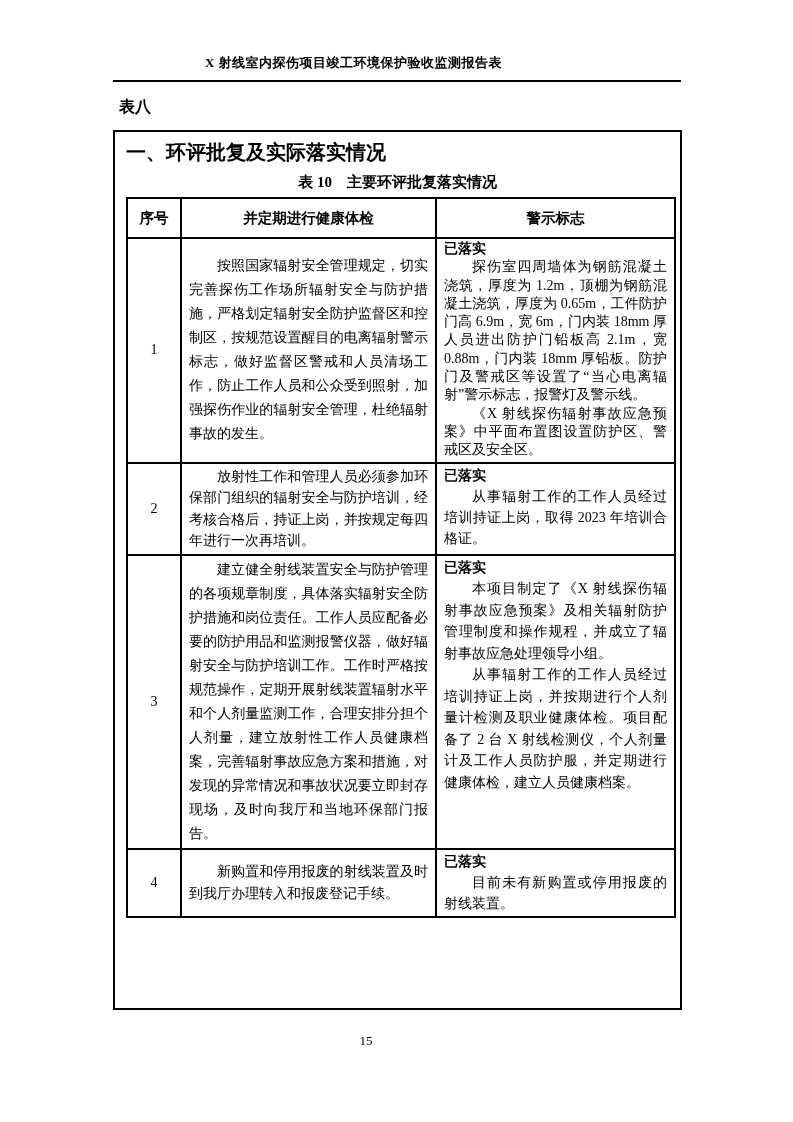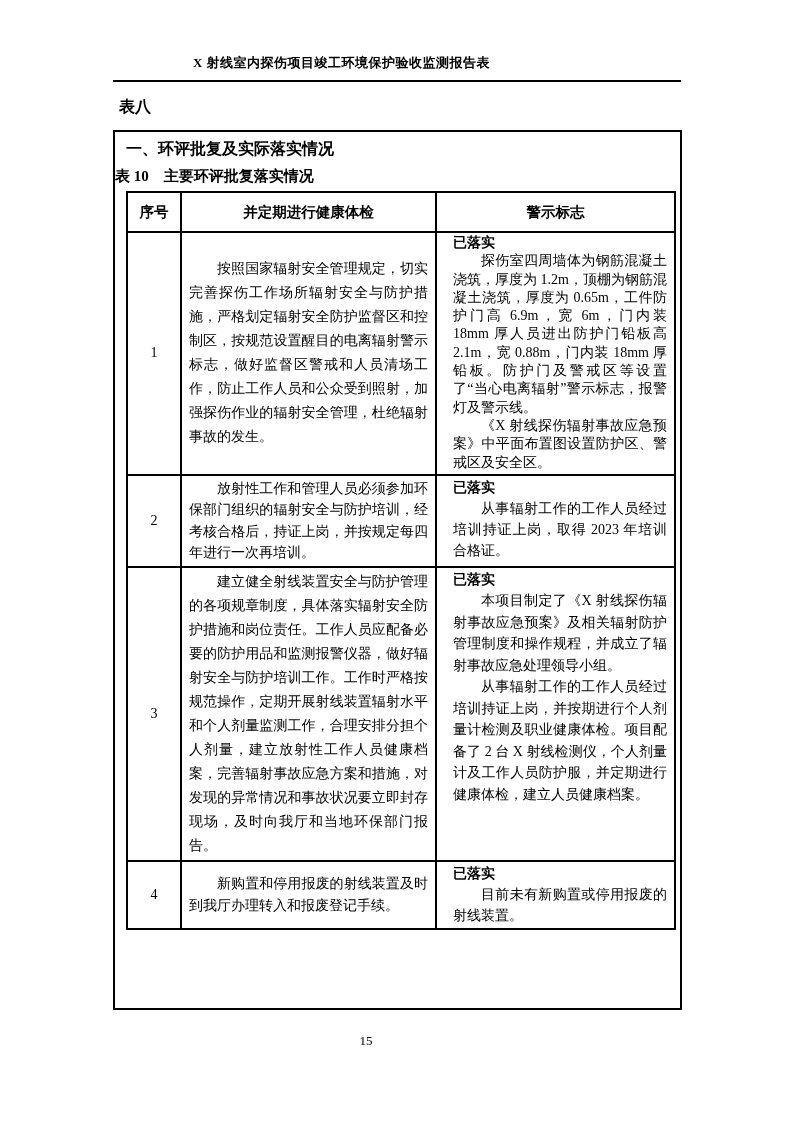--- a/index.html
+++ b/index.html
@@ -11,21 +11,21 @@
     width: 793px;
     height: 1122px;
     position: relative;
     font-family: "Liberation Serif", "DejaVu Serif", serif;
     color: #000000;
     overflow: hidden;
   }
   .page-header {
     position: absolute;
     top: 54px;
-    left: 4px;
+    left: 16px;
     width: 675px;
     text-align: center;
     font-size: 13px;
     font-weight: bold;
     letter-spacing: 0.5px;
   }
   .header-rule {
     position: absolute;
     top: 80px;
     left: 113px;
@@ -44,25 +44,25 @@
     position: absolute;
     top: 130px;
     left: 113px;
     width: 569px;
     height: 880px;
     border: 2px solid #000000;
     box-sizing: border-box;
   }
   .section-heading {
     margin: 7px 0 0 11px;
-    font-size: 16px;
+    font-size: 20px;
     font-weight: bold;
   }
   .inner-table-title {
-    text-align: left;
+    text-align: center;
     font-size: 15px;
     font-weight: bold;
     margin: 7px 0 5px 0;
   }
   table.review-table {
     border-collapse: collapse;
     table-layout: fixed;
     margin-left: 11px;
     width: 548px;
   }
@@ -87,21 +87,21 @@
     font-size: 14px;
   }
   td.cell-req {
     vertical-align: middle;
     padding: 2px 7px;
     text-align: justify;
     line-height: 24px;
   }
   td.cell-imp {
     vertical-align: top;
-    padding: 1px 7px 2px 16px;
+    padding: 1px 7px 2px 7px;
     text-align: justify;
     line-height: 21px;
   }
   tbody tr:nth-child(1) { height: 220px; }
   tbody tr:nth-child(2) { height: 86px;  }
   tbody tr:nth-child(3) { height: 241px; }
   tbody tr:nth-child(4) { height: 62px;  }
   tbody tr:nth-child(1) td.cell-imp { line-height: 18.3px; }
   tbody tr:nth-child(3) td.cell-imp { line-height: 21.5px; }
   tbody tr:nth-child(2) td.cell-req,

